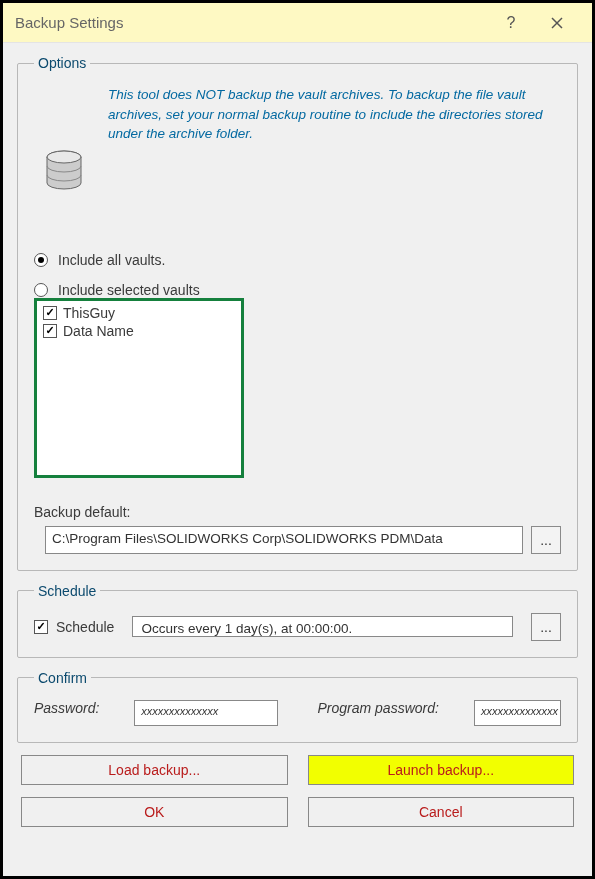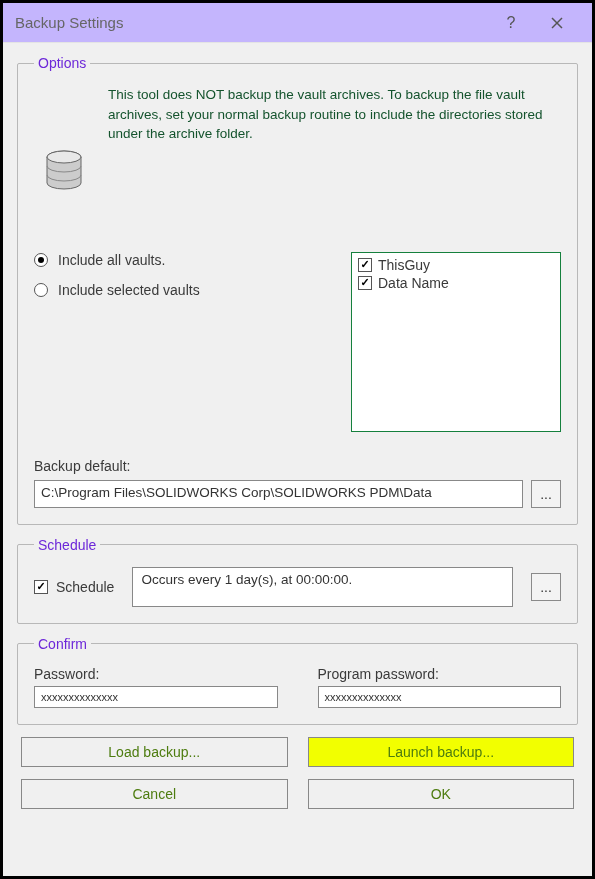--- a/index.html
+++ b/index.html
@@ -15,21 +15,21 @@
   .window {
     width: 595px;
     height: 879px;
     border: 3px solid #000;
     background: #f0f0f0;
     display: flex;
     flex-direction: column;
   }
   .titlebar {
     height: 40px;
-    background: #c4b5fd;
+    background: #fef9c3;
     display: flex;
     align-items: center;
     padding: 13px 12px;
     border-bottom: 1px solid #e4e4e4;
     color: #666;
     font-size: 15px;
   }
   .titlebar .title { flex:1; }
   .title-btn {
     width: 46px; height: 40px;
@@ -42,80 +42,80 @@
     display:flex; flex-direction:column;
     gap: 12px;
   }
   fieldset {
     border: 1px solid #b8b8b8;
     border-radius: 2px;
     padding: 14px 16px 16px 16px;
     margin:0;
     background:#f0f0f0;
   }
-  legend { padding: 0 4px; color:#6d28d9; font-size:14px;}
+  legend { padding: 0 4px; color:#0c4a6e; font-size:14px;}
   .desc { display:flex; gap:14px; margin-bottom:6px;}
-  .desc .txt { flex:1; line-height:1.45; color:#14532d; font-size:13.5px;}
+  .desc .txt { flex:1; line-height:1.45; color:#0369a1; font-size:13.5px;font-style:italic;}
   .spacer { height:52px; }
-  .options-body { display:flex; gap:0; }
+  .options-body { display:flex; gap:0;flex-direction:column; }
   .radio-col { flex:1; display:flex; flex-direction:column; gap:14px; font-size:14px;}
   .radio-row { display:flex; align-items:center; gap:10px; }
   .radio {
     width:14px; height:14px; border:1px solid #555; border-radius:50%;
     display:inline-flex; align-items:center; justify-content:center;
     background:#fff;
     position:relative;
   }
   .radio.checked::after{
     content:""; width:6px; height:6px; background:#000; border-radius:50%;
   }
   .vault-list {
     width: 210px; height: 180px;
-    border:1px solid #15803d;
+    border:3px solid #15803d;
     background:#fff;
     padding:4px 6px;
     font-size:14px;
   }
   .vault-item { display:flex; align-items:center; gap:6px; margin-bottom:2px;}
   .chk {
     width:14px; height:14px; border:1px solid #555; background:#fff;
     display:inline-flex; align-items:center; justify-content:center;
     font-size:11px; line-height:1;
   }
   .chk.checked::after{ content:"✓"; color:#000; font-weight:bold;}
   .loc-label{ margin-top:26px; font-size:14px;}
   .loc-row { display:flex; gap:8px; margin-top:6px;}
   .textbox{
     flex:1; height:28px; border:1px solid #888; background:#fff;
     padding:4px 6px; font-size:13.5px; color:#333;
-    overflow:hidden; white-space:nowrap;
+    overflow:hidden; white-space:nowrap;margin-left:11px;
   }
   .btn{
     border:1px solid #8a8a8a; background:#f3f3f3;
     height:28px; display:flex; align-items:center; justify-content:center;
     font-size:14px; color:#333;
     padding:0 10px;
   }
   .btn.small{ width:30px; padding:0; }
   .sched-row{ display:flex; align-items:center; gap:18px; }
   .sched-chk-row{ display:flex; align-items:center; gap:8px; font-size:14px;}
   .sched-box{
-    flex:1; height:40px; border:1px solid #888; background:#fff;
+    flex:1; height:21px; border:1px solid #888; background:#fff;
     padding:4px 8px; font-size:13.5px; color:#333;
   }
   .pw-grid{ display:flex; gap:40px; }
-  .pw-col{ flex:1; display:flex; flex-direction:column; gap:4px; font-size:14px;}
+  .pw-col{ flex:1; display:flex; flex-direction:row; gap:24px; font-size:14px;font-style:italic;}
   .bottom-grid{
     display:grid; grid-template-columns:1fr 1fr; gap:12px 20px;
     padding:0 4px;
   }
   .bigbtn{
     border:1px solid #888; background:#f0f0f0; height:30px;
     display:flex; align-items:center; justify-content:center;
-    font-size:14px; color:#4d7c0f;
+    font-size:14px; color:#b91c1c;
   }
   .bigbtn.highlight{ background:#f2ff00; }
   .db-icon svg{ display:block;}
 </style>
 </head>
 <body>
 
 <div class="window">
   <div class="titlebar">
     <span class="title">Backup Settings</span>
@@ -204,18 +204,18 @@
         <div class="pw-col">
           <span>Program password:</span>
           <div class="textbox" style="height:26px; font-size:11px; letter-spacing:0px;">xxxxxxxxxxxxxx</div>
         </div>
       </div>
     </fieldset>
 
     <div class="bottom-grid">
       <div class="bigbtn">Load backup...</div>
       <div class="bigbtn highlight">Launch backup...</div>
+      <div class="bigbtn">OK</div>
       <div class="bigbtn">Cancel</div>
-      <div class="bigbtn">OK</div>
     </div>
 
   </div>
 </div>
 
 </body></html>

